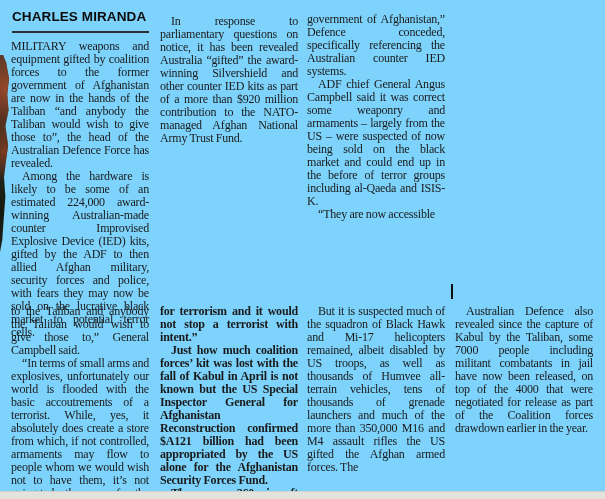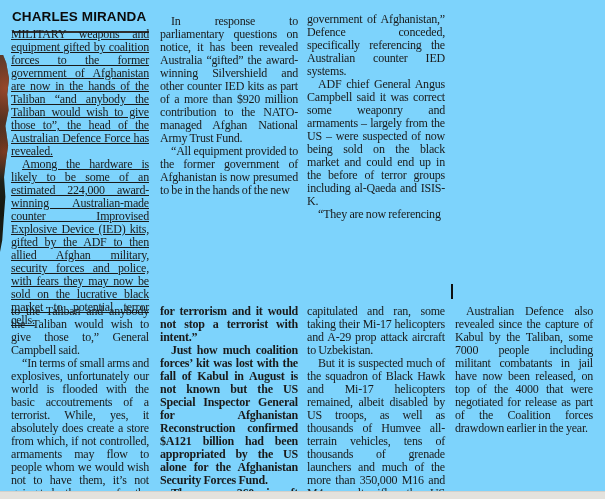--- a/index.html
+++ b/index.html
@@ -36,21 +36,21 @@
     font-family:"Liberation Serif", serif;
     font-size:12px;
     line-height:13px;
     letter-spacing:-0.2px;
     word-spacing:-0.4px;
     color:#1a1a1a;
     text-align:justify;
   }
   .col p { margin:0; }
   .col p.ind { text-indent:11px; }
-  #top-col1 { left:11px;  top:28px;text-decoration:underline; }
+  #top-col1 { left:11px;  top:40px; }
   #top-col2 { left:160px; top:15px; }
   #top-col3 { left:307px; top:13px;font-family:Liberation Serif, serif; }
   #bot-col1 { left:11px;  top:305px; }
   #bot-col2 { left:160px; top:305px;font-weight:bold; }
   #bot-col3 { left:307px; top:305px; }
   #bot-col4 { left:455px; top:305px; }
   .photo-sliver {
     position:absolute;
     left:0;
     top:55px;
@@ -90,44 +90,42 @@
   <div class="byline">CHARLES MIRANDA</div>
   <div class="byline-rule"></div>
 
   <div class="col" id="top-col1">
     <p>MILITARY weapons and equipment gifted by coalition forces to the former government of Afghanistan are now in the hands of the Taliban “and anybody the Taliban would wish to give those to”, the head of the Australian Defence Force has revealed.</p>
     <p class="ind">Among the hardware is likely to be some of an estimated 224,000 award-winning Australian-made counter Improvised Explosive Device (IED) kits, gifted by the ADF to then allied Afghan military, security forces and police, with fears they may now be sold on the lucrative black market to potential terror cells.</p>
   </div>
 
   <div class="col" id="top-col2">
     <p class="ind">In response to parliamentary questions on notice, it has been revealed Australia “gifted” the award-winning Silvershield and other counter IED kits as part of a more than $920 million contribution to the NATO-managed Afghan National Army Trust Fund.</p>
-    <p class="ind">“All equipment provided to the former government of Afghanistan is now presumed to be in the hands of the new</p>
   </div>
 
   <div class="col" id="top-col3">
     <p>government of Afghanistan,” Defence conceded, specifically referencing the Australian counter IED systems.</p>
     <p class="ind">ADF chief General Angus Campbell said it was correct some weaponry and armaments – largely from the US – were suspected of now being sold on the black market and could end up in the before of terror groups including al-Qaeda and ISIS-K.</p>
-    <p class="ind">“They are now referencing</p>
+    <p class="ind">“They are now accessible</p>
   </div>
 
   <div class="cursor-mark"></div>
 
   <div class="col" id="bot-col1">
     <p>to the Taliban and anybody the Taliban would wish to give those to,” General Campbell said.</p>
     <p class="ind">“In terms of small arms and explosives, unfortunately our world is flooded with the basic accoutrements of a terrorist. While, yes, it absolutely does create a store from which, if not controlled, armaments may flow to people whom we would wish not to have them, it’s not going to be the cause of or the motivation</p>
   </div>
 
   <div class="col" id="bot-col2">
     <p>for terrorism and it would not stop a terrorist with intent.”</p>
-    <p class="ind">Just how much coalition forces’ kit was lost with the fall of Kabul in August is not known but the US Special Inspector General for Afghanistan Reconstruction confirmed $A121 billion had been appropriated by the US alone for the Afghanistan Security Forces Fund.</p>
+    <p class="ind">Just how much coalition forces’ kit was lost with the fall of Kabul in April is not known but the US Special Inspector General for Afghanistan Reconstruction confirmed $A121 billion had been appropriated by the US alone for the Afghanistan Security Forces Fund.</p>
     <p class="ind">There were 260 aircraft alone that had been in control of Afghan forces before they</p>
   </div>
 
   <div class="col" id="bot-col3">
-    <p>capitulated and ran, some taking their Mi-17 helicopters and A-29 prop attack aircraft to Uzbekistan.</p>
     <p class="ind">But it is suspected much of the squadron of Black Hawk and Mi-17 helicopters remained, albeit disabled by US troops, as well as thousands of Humvee all-terrain vehicles, tens of thousands of grenade launchers and much of the more than 350,000 M16 and M4 assault rifles the US gifted the Afghan armed forces. The</p>
   </div>
 
   <div class="col" id="bot-col4">
     <p class="ind">Australian Defence also revealed since the capture of Kabul by the Taliban, some 7000 people including militant combatants in jail have now been released, on top of the 4000 that were negotiated for release as part of the Coalition forces drawdown earlier in the year.</p>
   </div>
 
   <div class="footer-edge"></div>
 
 </div>

